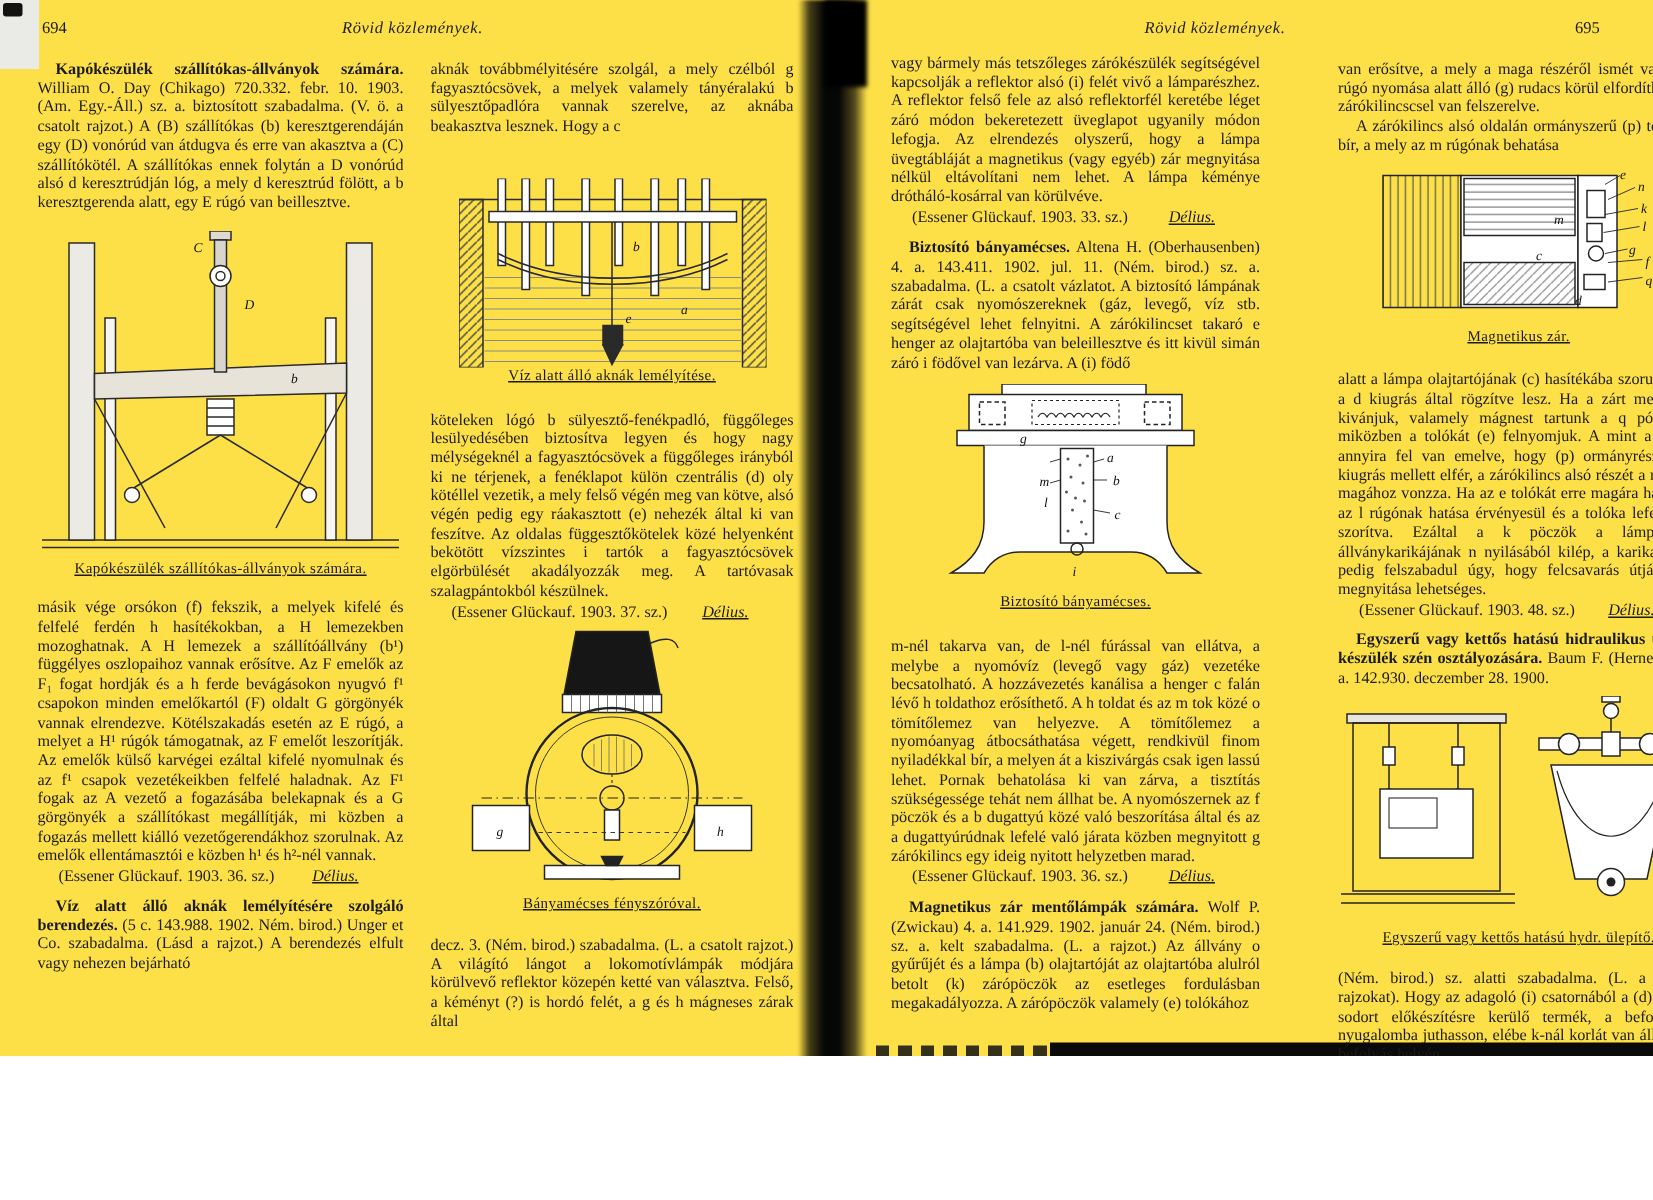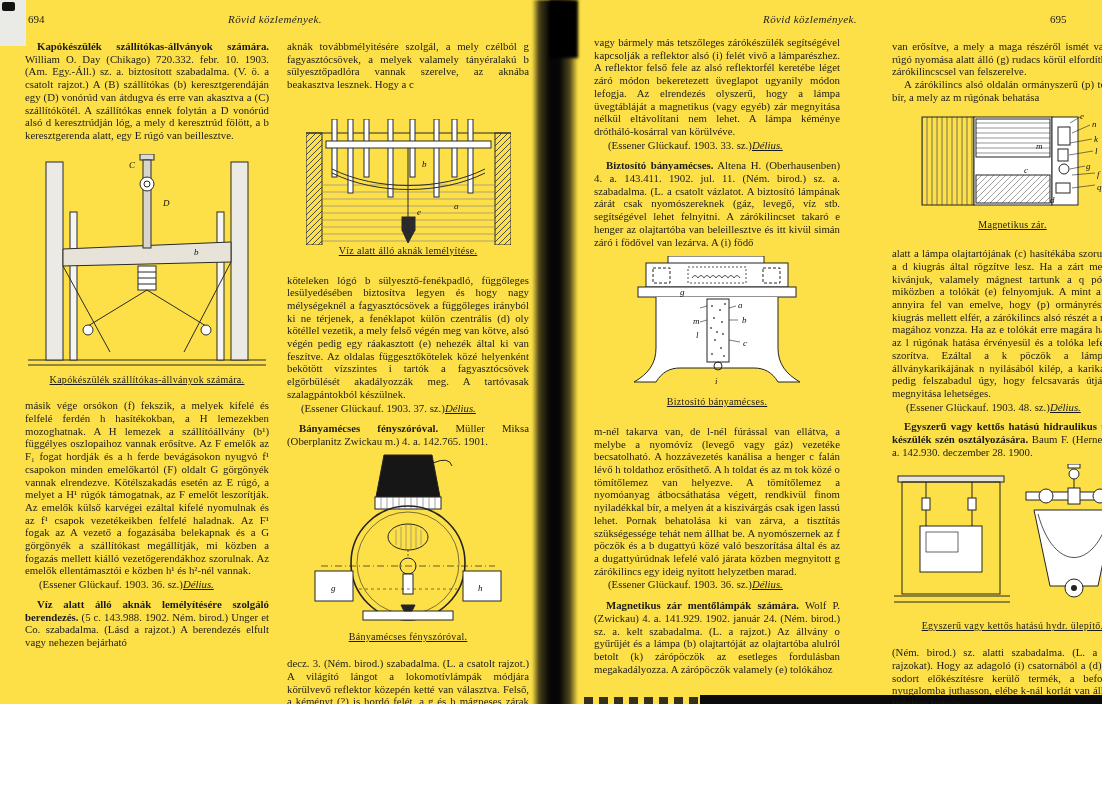--- a/index.html
+++ b/index.html
@@ -6,21 +6,21 @@
   #scan{position:relative;width:1102px;height:704px;background:#fde047;overflow:hidden;
         font-family:"Liberation Serif","DejaVu Serif",serif;color:#1b1b1b;}
   .hdr{position:absolute;font-size:11px;}
   .runtitle{font-style:italic;text-align:center;letter-spacing:.4px;color:#222;}
   .col{position:absolute;text-align:justify;font-size:10.8px;line-height:12.7px;overflow:hidden;}
   .col p{margin:0;}
   p.body{text-indent:12px;}
   p.cont{text-indent:0;}
   b.runin{font-weight:bold;}
   .caption{text-align:center;font-size:10px;letter-spacing:.3px;margin:2px 0 0;text-indent:0;text-decoration:underline;}
-  .src{display:flex;justify-content:flex-start;padding:1px 30px 0 14px;margin:0 0 0;}
+  .src{display:flex;justify-content:space-between;padding:1px 30px 0 14px;margin:0 0 0;}
   .src .auth{font-style:italic;text-decoration:underline;}
   .figwrap{text-align:center;}
   svg{display:block;margin:0 auto;}
   svg text{font-family:"Liberation Serif","DejaVu Serif",serif;font-style:italic;font-size:9px;fill:#111;}
   
   #gutter{position:absolute;left:532px;top:0;width:46px;height:800px;
     background:linear-gradient(90deg,rgba(5,5,5,0) 0%,rgba(8,8,8,.75) 16%,#060606 38%,#060606 60%,rgba(8,8,8,.7) 82%,rgba(5,5,5,0) 100%);
     filter:blur(1.2px);}
   #gutter-top{position:absolute;left:550px;top:0;width:28px;height:58px;background:#000;filter:blur(1.5px);}
   #corner-gray{position:absolute;left:0;top:0;width:26px;height:46px;background:#eaeae7;}
@@ -134,21 +134,20 @@
         <text x="111" y="96">e</text>
       </svg>
       <p class="caption">Víz alatt álló aknák lemélyítése.</p>
     </div>
 
     <p class="cont" style="margin-top:16px;">köteleken lógó b sülyesztő-fenékpadló, függőleges lesülyedésében biztosítva legyen és hogy nagy mélységeknél a fagyasztócsövek a függőleges irányból ki ne térjenek, a fenéklapot külön czentrális (d) oly kötéllel vezetik, a mely felső végén meg van kötve, alsó végén pedig egy ráakasztott (e) nehezék által ki van feszítve. Az oldalas függesztőkötelek közé helyenként bekötött vízszintes i tartók a fagyasztócsövek elgörbülését akadályozzák meg. A tartóvasak szalagpántokból készülnek.</p>
     <p class="src">
         <span>(Essener Glückauf. 1903. 37. sz.)</span>
         <span class="auth">Délius.</span>
       </p>
-    <p class="body" style="margin-top:8px;"><b class="runin">Bányamécses fényszóróval.</b><span> Müller Miksa (Oberplanitz Zwickau m.) 4. a. 142.765. 1901.</span></p>
 
     <div class="figwrap" style="margin-top:5px;">
       <svg width="242" height="170" viewBox="0 0 242 170">
         <g stroke="#242424" fill="none">
           <polygon points="97,2 145,2 153,44 89,44" fill="#161616"></polygon>
           <path d="M146,10 q16,-7 19,3"></path>
           <rect x="88" y="44" width="66" height="12" fill="#fff"></rect>
           <g stroke="#666" stroke-width="0.6">
             <line x1="94" y1="44" x2="94" y2="56"></line>
               <line x1="100" y1="44" x2="100" y2="56"></line>

